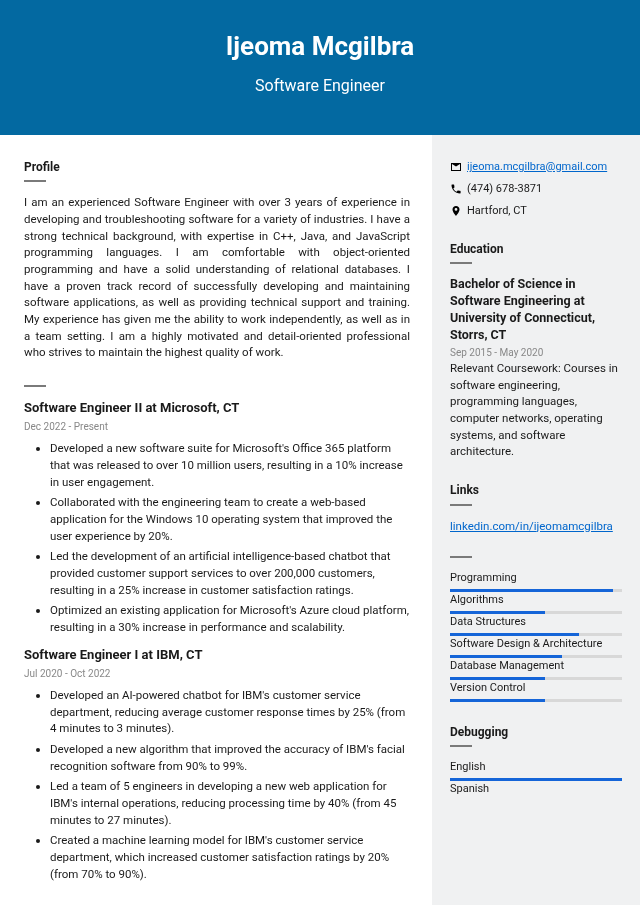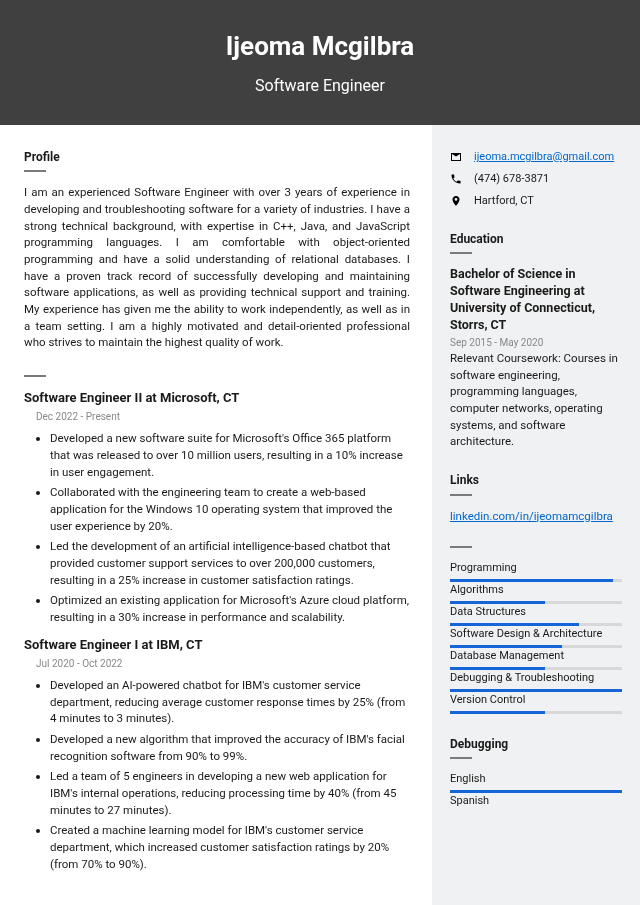--- a/index.html
+++ b/index.html
@@ -1,31 +1,31 @@
 <!DOCTYPE html>
 <html><head>
 <meta charset="utf-8">
 <style>
 *{margin:0;padding:0;box-sizing:border-box}
 body{font-family:-apple-system,BlinkMacSystemFont,"Segoe UI",Roboto,sans-serif;width:640px;background:#fff;color:#1a1a1a;font-size:11.5px;line-height:1.45}
-.header{background:#404040;color:#fff;text-align:center;padding:28px 20px 28px}
+.header{background:#0369a1;color:#fff;text-align:center;padding:28px 20px 38px}
 .header h1{font-size:26px;font-weight:700;margin-bottom:8px}
 .header .tit{font-size:16px}
 .wrap{display:flex}
 .main{flex:1;padding:24px 22px 20px 24px}
 .side{width:208px;background:#f0f1f2;padding:24px 18px 20px}
 .sh{font-size:12px;font-weight:700;margin-bottom:4px}
 .rule{width:22px;height:2px;background:#7a7a7a;margin-bottom:12px}
 .prof{text-align:justify;margin-bottom:24px}
 .job-t{font-size:13px;font-weight:700;margin-top:10px}
-.job-d{font-size:10px;color:#888;margin:2px 12px 6px}
+.job-d{font-size:10px;color:#888;margin:2px 0 6px}
 ul{padding-left:26px;margin-bottom:10px}
 li{margin-bottom:4px}
 .sec{margin-bottom:22px}
-.ci{display:flex;align-items:center;gap:12px;margin-bottom:6px;font-size:11px}
+.ci{display:flex;align-items:center;gap:5px;margin-bottom:6px;font-size:11px}
 .ci svg{width:12px;height:12px;fill:#000;flex-shrink:0}
 .link{color:#0066cc;text-decoration:underline}
 .edu-t{font-size:12.5px;font-weight:700;line-height:1.35;margin-bottom:2px}
 .edu-d{font-size:10px;color:#888;margin-bottom:0}
 .bar-wrap{}
 .bar-lbl{font-size:11px;margin-bottom:3px}
 .bar{height:3px;background:#d8d8d8;position:relative}
 .bar>div{height:100%;background:#1565d8}
 </style>
 </head>
@@ -135,26 +135,20 @@
               <div style="width: 65%;"></div>
             </div>
           </div>
           <div class="bar-wrap">
             <div class="bar-lbl">Database Management</div>
             <div class="bar">
               <div style="width: 55%;"></div>
             </div>
           </div>
           <div class="bar-wrap">
-            <div class="bar-lbl">Debugging &amp; Troubleshooting</div>
-            <div class="bar">
-              <div style="width: 100%;"></div>
-            </div>
-          </div>
-          <div class="bar-wrap">
             <div class="bar-lbl">Version Control</div>
             <div class="bar">
               <div style="width: 55%;"></div>
             </div>
           </div>
         </div>
     </div>
 
     <div class="sec">
       <div class="sh">Debugging</div>

